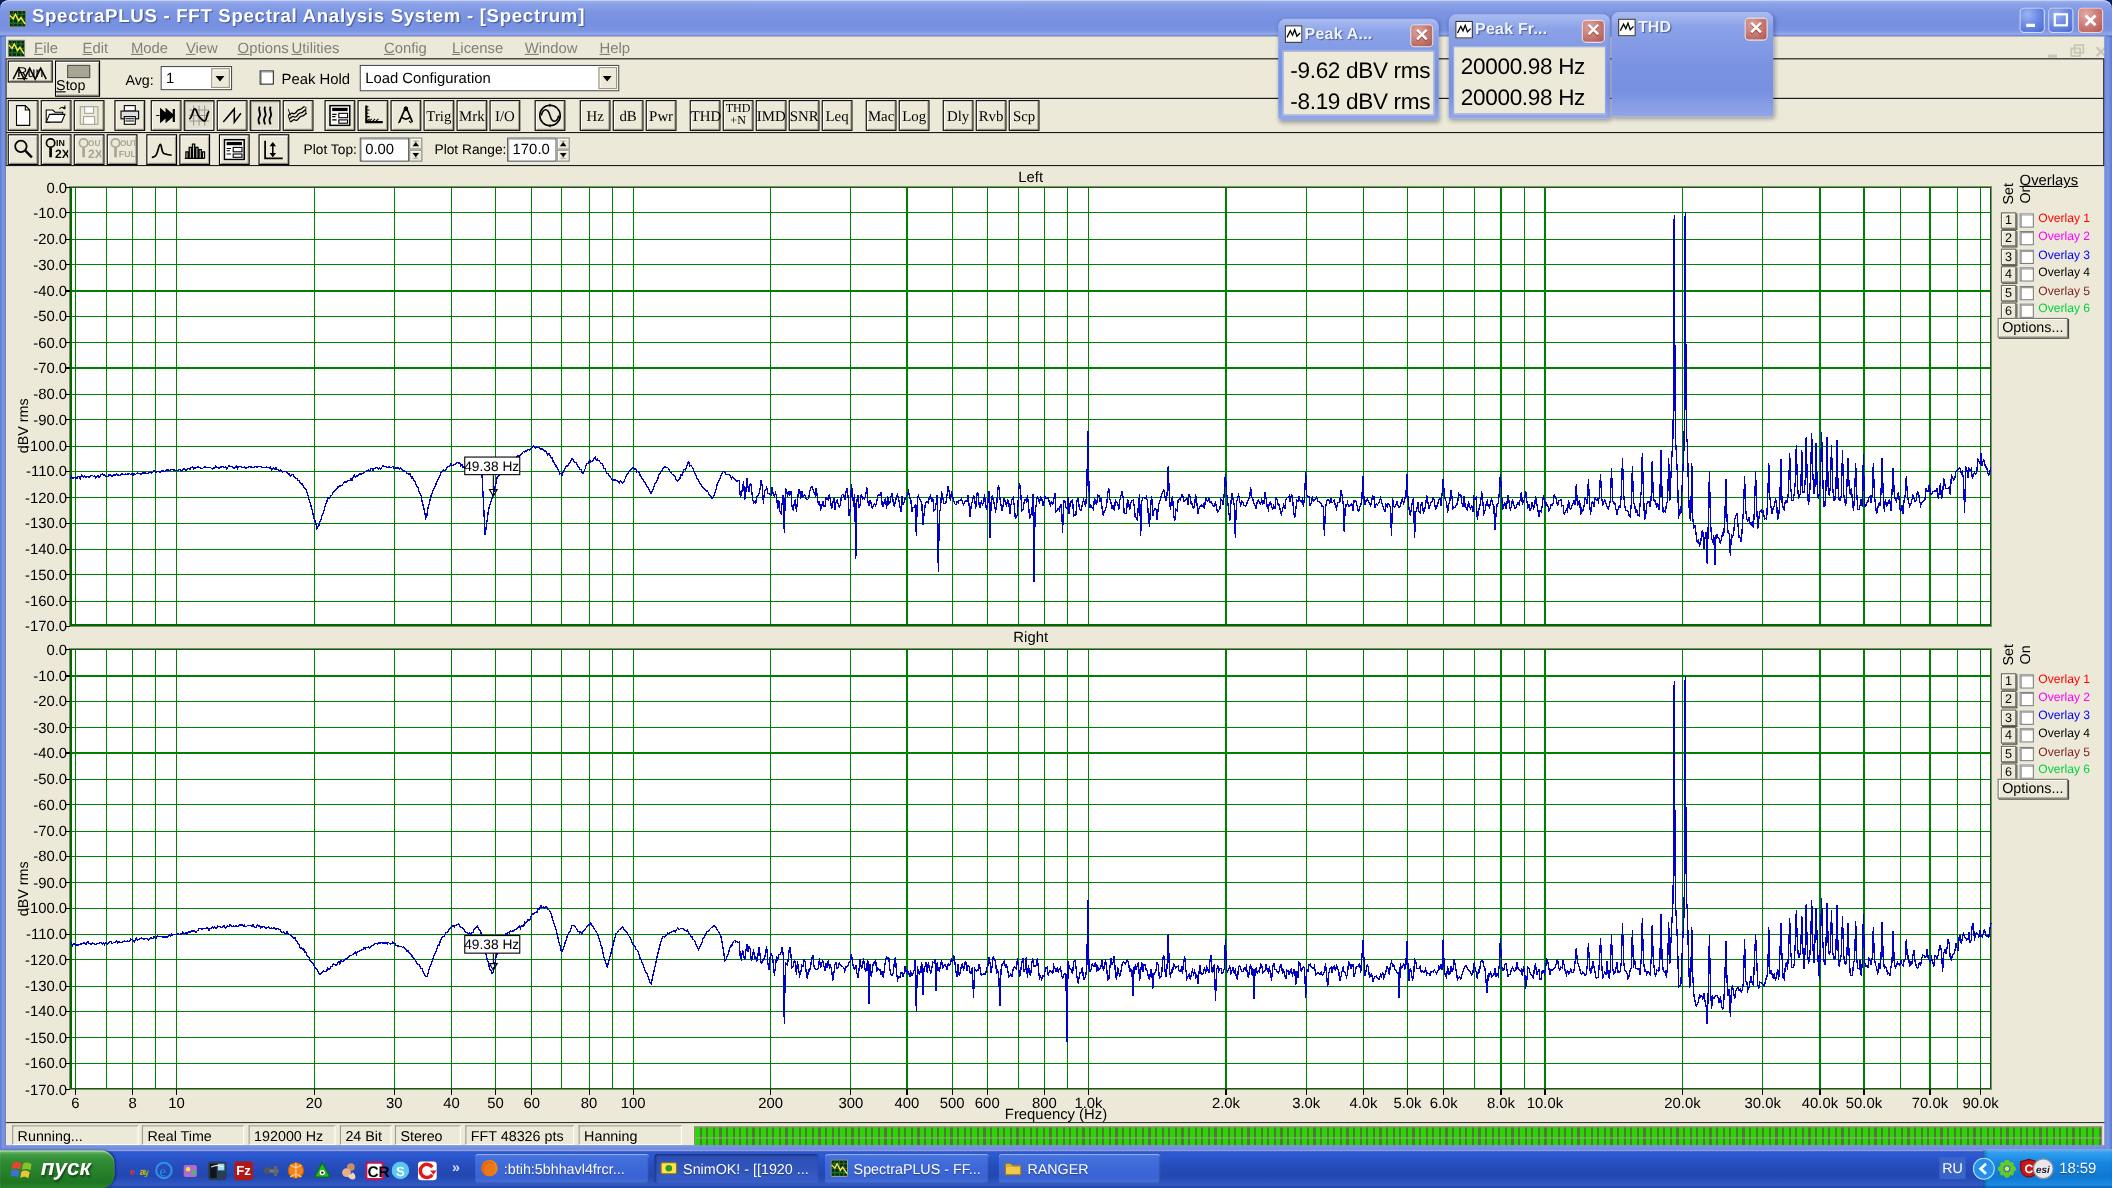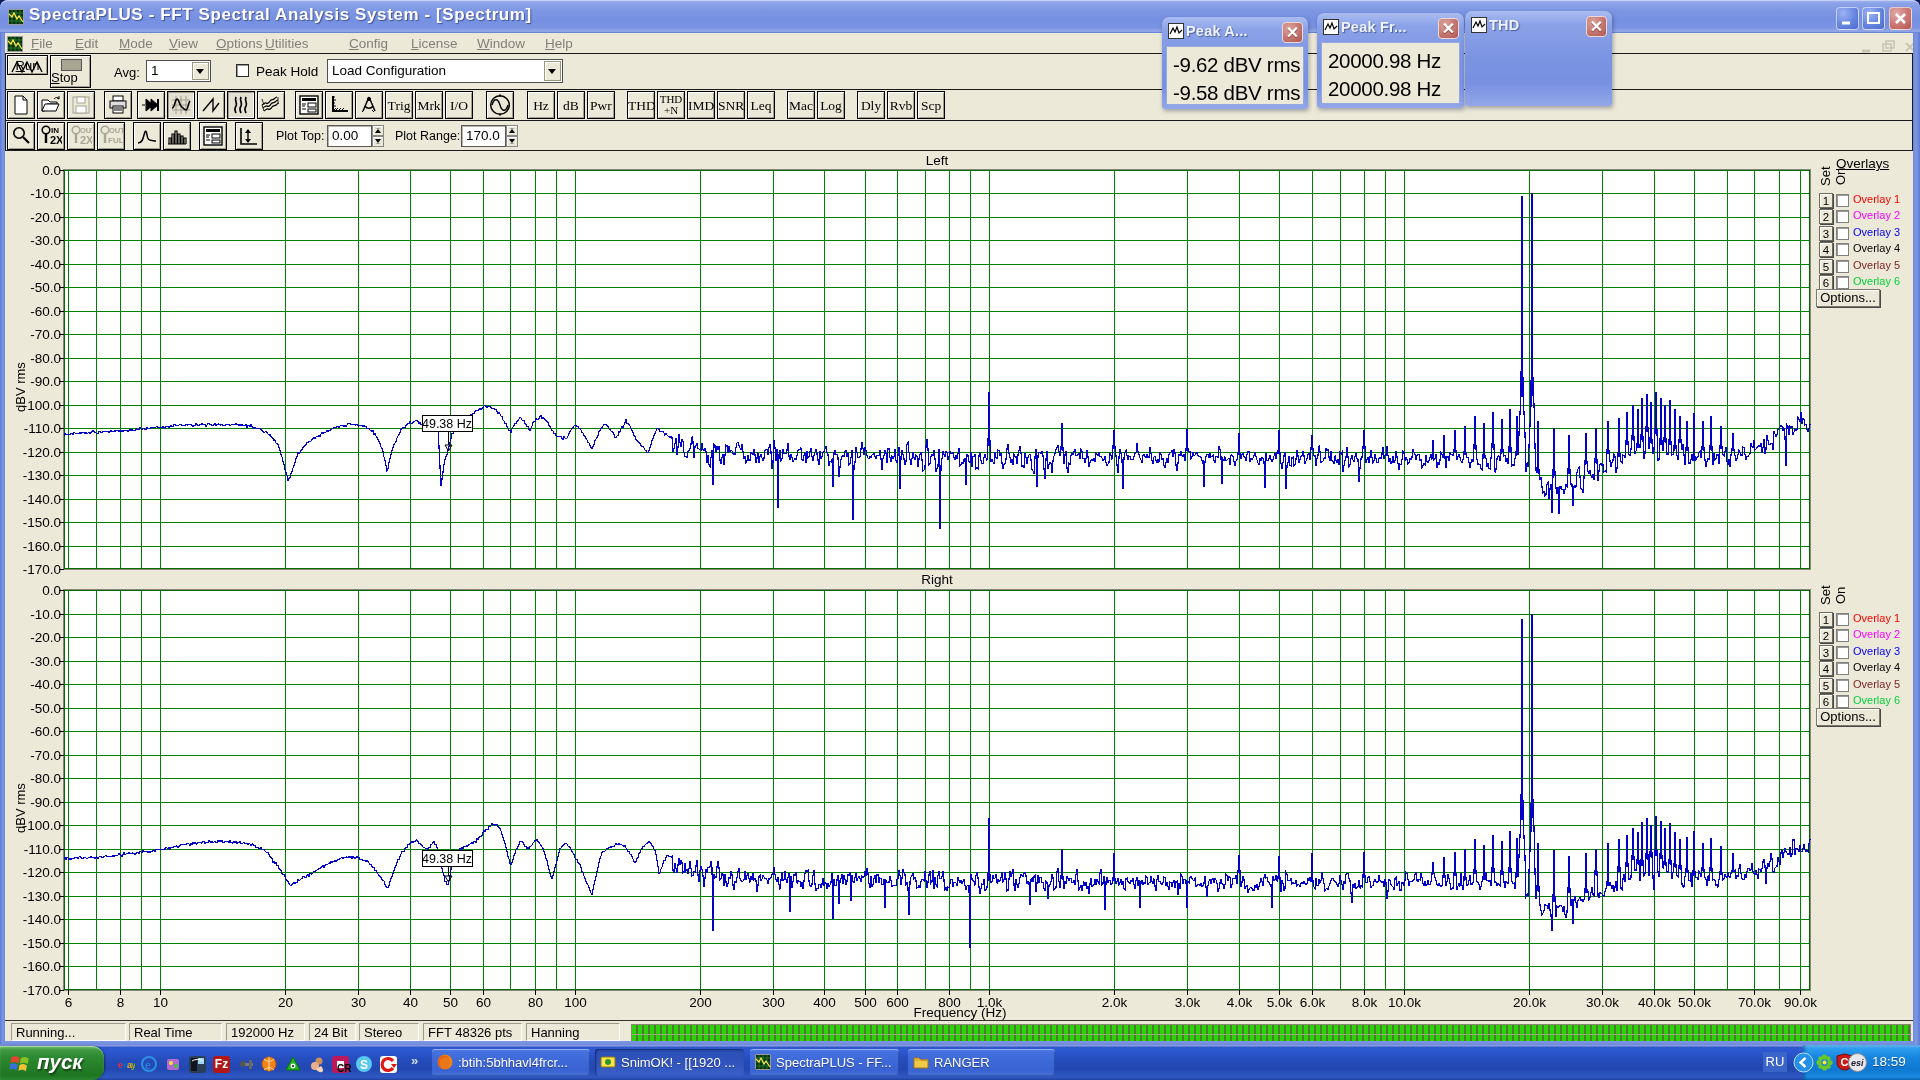--- a/index.html
+++ b/index.html
@@ -535,21 +535,21 @@
     <div class="qicon" style="left:285px"><svg width="17" height="17" viewBox="0 0 17 17">
         <path d="M8 1l7 13H1z" fill="#28b428" stroke="#0a700a"></path>
         <circle cx="8" cy="10" r="2.4" fill="#fff"></circle>
         <circle cx="8" cy="10" r="1.1" fill="#222"></circle>
       </svg></div>
     <div class="qicon" style="left:309px"><svg width="17" height="17" viewBox="0 0 17 17">
         <circle cx="10" cy="5" r="3.5" fill="#c89060"></circle>
         <circle cx="6" cy="10" r="4" fill="#e8b088"></circle>
         <path d="M12 10c2 2 3 5 1 6s-5-1-6-3" fill="#f4d2b8"></path>
       </svg></div>
-    <div class="qicon" style="left:332px;background:#fff;border:5px solid #be185d;color:#000;font-weight:bold;font-size:10px;line-height:15px">CR</div>
+    <div class="qicon" style="left:332px;background:#fff;border:2px solid #be185d;color:#000;font-weight:bold;font-size:14px;line-height:15px">CR</div>
     <div class="qicon" style="left:356px"><svg width="17" height="17" viewBox="0 0 17 17">
         <circle cx="8" cy="8" r="8" fill="#58c8f0"></circle>
         <text x="4" y="13" font-size="12" font-weight="bold" fill="#fff">S</text>
       </svg></div>
     <div class="qicon" style="left:380px;background:#fff"><svg width="17" height="17" viewBox="0 0 17 17">
         <path d="M13 5a6 6 0 1 0 0 7" fill="none" stroke="#e01818" stroke-width="3.2"></path>
         <path d="M11 8h6l-3 4z" fill="#e01818"></path>
       </svg></div>
     <div style="position:absolute;left:411px;top:1053px;color:#cfe0ff;font-size:13px;font-weight:bold">»</div>
     <div class="taskb" style="left:432px;width:158px">
@@ -612,21 +612,21 @@
     </svg>
     <div id="clock">18:59</div>
     <div class="fwin" style="left:1162px;top:17px;width:146px;height:92px">
       <div class="fico"><svg width="14" height="14" viewBox="0 0 14 14">
           <path d="M1 10l3-6 2 4 2-5 2 6 3-3" fill="none" stroke="#000" stroke-width="1.2"></path>
         </svg></div>
       <div class="fwt" style="width:90px">Peak A...</div>
       <div class="fwx" style="right:5px;top:5px">✕</div>
       <div class="fwc" style="top:29px">
         <div class="fline" style="top:6px">-9.62 dBV rms</div>
-        <div class="fline" style="top:34px">-9.58 dBV rms</div>
+        <div class="fline" style="top:34px">-8.19 dBV rms</div>
       </div>
     </div>
     <div class="fwin" style="left:1317px;top:13px;width:147px;height:95px">
       <div class="fico"><svg width="14" height="14" viewBox="0 0 14 14">
           <path d="M1 10l3-6 2 4 2-5 2 6 3-3" fill="none" stroke="#000" stroke-width="1.2"></path>
         </svg></div>
       <div class="fwt" style="width:90px">Peak Fr...</div>
       <div class="fwx" style="right:5px;top:5px">✕</div>
       <div class="fwc" style="top:29px">
         <div class="fline" style="top:6px">20000.98 Hz</div>

